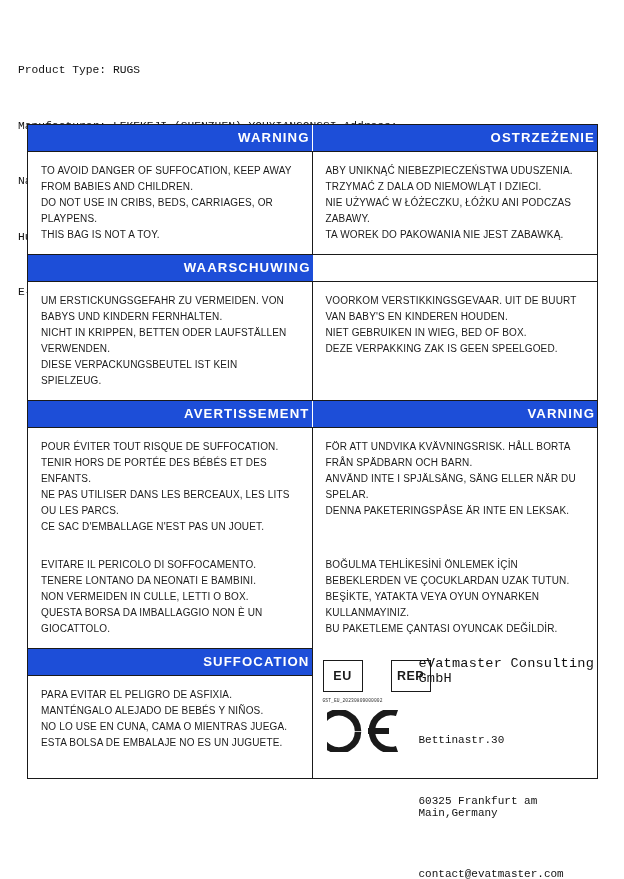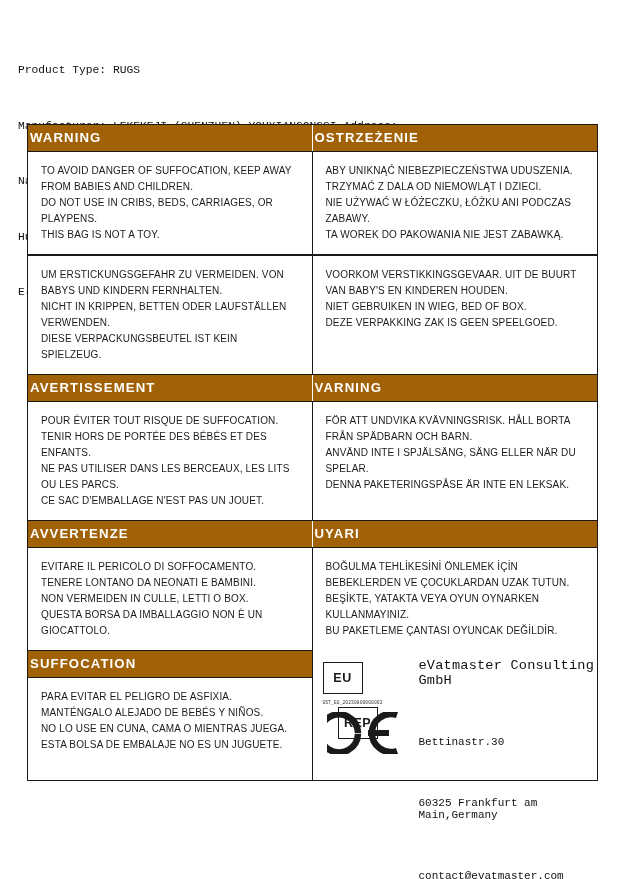--- a/index.html
+++ b/index.html
@@ -53,23 +53,23 @@
     display: flex;
     width: 100%;
     border-bottom: 1.6px solid #1a1a1a;
     border-top: 1.6px solid #1a1a1a;
     box-sizing: border-box;
   }
   .bandrow.first { border-top: none; }
   .band {
     width: 50%;
     box-sizing: border-box;
-    background: #a16207;
+    background: #1d4ed8;
     color: #ffffff;
-    text-align: left;
+    text-align: right;
     font-weight: bold;
     font-size: 13.2px;
     letter-spacing: 1.1px;
     padding: 5px 2px 6px 2px;
   }
   .band.left { border-right: 1.6px solid #ffffff; }
   .textrow {
     display: flex;
     width: 100%;
     box-sizing: border-box;
@@ -103,21 +103,20 @@
     width: 50%;
     box-sizing: border-box;
     position: relative;
     padding: 10px 10px 8px 10px;
     min-height: 130px;
   }
   .euboxes {
     display: flex;
     gap: 13px;
     margin-top: 2px;
-    flex-direction: column;
   }
   .eubox {
     border: 1.5px solid #1a1a1a;
     width: 38px;
     height: 30px;
     display: flex;
     align-items: center;
     justify-content: center;
     font-size: 12.5px;
     font-weight: bold;
@@ -179,20 +178,21 @@
     <div class="textrow">
       <div class="txt left">TO AVOID DANGER OF SUFFOCATION, KEEP AWAY FROM BABIES AND CHILDREN.
 DO NOT USE IN CRIBS, BEDS, CARRIAGES, OR PLAYPENS.
 THIS BAG IS NOT A TOY.</div>
       <div class="txt">ABY UNIKNĄĆ NIEBEZPIECZEŃSTWA UDUSZENIA. TRZYMAĆ Z DALA OD NIEMOWLĄT I DZIECI.
 NIE UŻYWAĆ W ŁÓŻECZKU, ŁÓŻKU ANI PODCZAS ZABAWY.
 TA WOREK DO PAKOWANIA NIE JEST ZABAWKĄ.</div>
     </div>
 
     <div class="bandrow">
+      <div class="band">WAARSCHUWING</div>
     </div>
     <div class="textrow">
       <div class="txt left">UM ERSTICKUNGSGEFAHR ZU VERMEIDEN. VON BABYS UND KINDERN FERNHALTEN.
 NICHT IN KRIPPEN, BETTEN ODER LAUFSTÄLLEN VERWENDEN.
 DIESE VERPACKUNGSBEUTEL IST KEIN SPIELZEUG.</div>
       <div class="txt">VOORKOM VERSTIKKINGSGEVAAR. UIT DE BUURT VAN BABY'S EN KINDEREN HOUDEN.
 NIET GEBRUIKEN IN WIEG, BED OF BOX.
 DEZE VERPAKKING ZAK IS GEEN SPEELGOED.</div>
     </div>
 
@@ -202,24 +202,20 @@
     </div>
     <div class="textrow">
       <div class="txt left">POUR ÉVITER TOUT RISQUE DE SUFFOCATION. TENIR HORS DE PORTÉE DES BÉBÉS ET DES ENFANTS.
 NE PAS UTILISER DANS LES BERCEAUX, LES LITS OU LES PARCS.
 CE SAC D'EMBALLAGE N'EST PAS UN JOUET.</div>
       <div class="txt">FÖR ATT UNDVIKA KVÄVNINGSRISK. HÅLL BORTA FRÅN SPÄDBARN OCH BARN.
 ANVÄND INTE I SPJÄLSÄNG, SÄNG ELLER NÄR DU SPELAR.
 DENNA PAKETERINGSPÅSE ÄR INTE EN LEKSAK.</div>
     </div>
 
-    <div class="bandrow">
-      <div class="band left">AVVERTENZE</div>
-      <div class="band">UYARI</div>
-    </div>
     <div class="textrow">
       <div class="txt left">EVITARE IL PERICOLO DI SOFFOCAMENTO. TENERE LONTANO DA NEONATI E BAMBINI.
 NON VERMEIDEN IN CULLE, LETTI O BOX.
 QUESTA BORSA DA IMBALLAGGIO NON È UN GIOCATTOLO.</div>
       <div class="txt">BOĞULMA TEHLİKESİNİ ÖNLEMEK İÇİN BEBEKLERDEN VE ÇOCUKLARDAN UZAK TUTUN.
 BEŞİKTE, YATAKTA VEYA OYUN OYNARKEN KULLANMAYINIZ.
 BU PAKETLEME ÇANTASI OYUNCAK DEĞİLDİR.</div>
     </div>
 
     <div class="lastrow">

